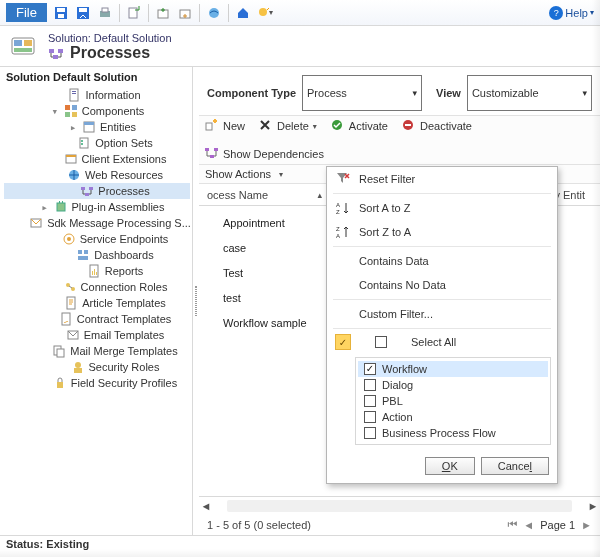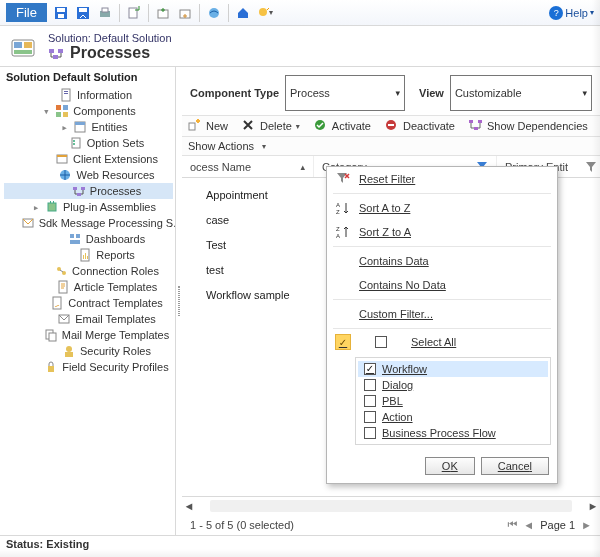--- a/index.html
+++ b/index.html
@@ -39,34 +39,34 @@
     font-size: 13px;
     cursor: default;
   }
   .tb-icon { width:16px; height:16px; display:inline-flex; align-items:center; justify-content:center;}
   .tb-sep { width:1px; height:18px; background:#d0d0d0; }
   .spacer { flex: 1; }
   .help { color:#1a4f9c; cursor:default; display:flex; align-items:center; gap:2px; }
   .help .q { background:#1a6fd6; color:#fff; border-radius:50%; width:14px; height:14px; display:flex; align-items:center; justify-content:center; font-size:9px;}
   
   .hdr {
-    display:flex; align-items:flex-end; gap:10px; padding:6px 2px 4px 10px;
+    display:flex; align-items:flex-start; gap:10px; padding:6px 2px 4px 10px;
   }
   .hdr .big-ico { width:28px; height:28px; }
   .hdr .titles { display:flex; flex-direction:column; }
   .sol-line { font-size:11px; color:#336; }
   .proc-line { font-size:16px; font-weight:bold; display:flex; align-items:center; gap:6px;}
   .proc-mini {width:16px;height:16px;}
   
   .body {
     display:flex; height: calc(100% - 26px - 44px - 18px);
     border-top:1px solid #d9d9d9;
   }
   .nav {
-    width: 176px;
+    width: 193px;
     border-right:1px solid #d9d9d9;
     background:#fff;
     overflow:hidden;
     display:flex; flex-direction:column;
   }
   .nav-title {
     font-weight:bold; padding:4px 6px; font-size:11px; color:#222;
   }
   .tree { padding:0 2px 4px 4px; }
   .tree-row { display:flex; align-items:center; gap:4px; padding:1px 2px; cursor:default; white-space:nowrap;justify-content:center;}
@@ -99,21 +99,20 @@
   .hscroll .track { flex:1; height:12px; background:#f0f0f0; margin:0 14px; border-radius:2px;}
   .hscroll .arrow { width:14px; text-align:center; color:#555;}
   .pager { display:flex; align-items:center; justify-content:space-between; padding:4px 8px; font-size:11px; color:#444;}
   .pager-ctrls { display:flex; align-items:center; gap:6px; color:#888;}
   .status { height:18px; border-top:1px solid #d9d9d9; padding:2px 6px; font-size:11px; font-weight:bold; background:#fff;}
   
   .popup {
     position:absolute; top:166px; left:326px; width:232px; background:#fff;
     border:1px solid #b5b5b5; box-shadow:2px 3px 6px rgba(0,0,0,.25);
     font-size:11px;
-    text-decoration:underline;
   }
   .menu-item { display:flex; align-items:center; gap:8px; padding:4px 10px 4px 8px; cursor:default;}
   .menu-ico { width:16px; height:16px; display:flex; align-items:center; justify-content:center;}
   .menu-sep { height:1px; background:#e6e6e6; margin:2px 6px;}
   .check-list { border:1px solid #d7d7d7; margin:4px 6px 6px 28px; padding:3px 2px; }
   .cl-row { display:flex; align-items:center; gap:6px; padding:2px 6px; cursor:default;}
   .cl-row.sel { background:#d7eaff; }
   .cb { width:12px; height:12px; border:1px solid #555; background:#fff; display:flex; align-items:center; justify-content:center;}
   .cb.checked::after{content:"✓"; font-size:10px; line-height:10px; color:#111;}
   .sel-all-row { display:flex; align-items:center; gap:24px; padding:3px 8px;}
@@ -320,20 +319,30 @@
               <rect x="2" y="3" width="10" height="8" fill="#fff" stroke="#888"></rect>
               <path d="M2 3 L7 8 L12 3" stroke="#e2a23a" fill="none"></path>
             </svg>
           </span>
           <span>Sdk Message Processing S...</span>
         </div>
       <div class="tree-row dep2">
           <span class="tw"></span>
           <span class="ti">
             <svg width="14" height="14">
+              <circle cx="7" cy="7" r="5" fill="none" stroke="#e2a23a"></circle>
+              <circle cx="7" cy="7" r="2" fill="#e2a23a"></circle>
+            </svg>
+          </span>
+          <span>Service Endpoints</span>
+        </div>
+      <div class="tree-row dep2">
+          <span class="tw"></span>
+          <span class="ti">
+            <svg width="14" height="14">
               <rect x="2" y="2" width="4" height="4" fill="#7aa6d6"></rect>
               <rect x="8" y="2" width="4" height="4" fill="#7aa6d6"></rect>
               <rect x="2" y="8" width="10" height="4" fill="#7aa6d6"></rect>
             </svg>
           </span>
           <span>Dashboards</span>
         </div>
       <div class="tree-row dep2">
           <span class="tw"></span>
           <span class="ti">

